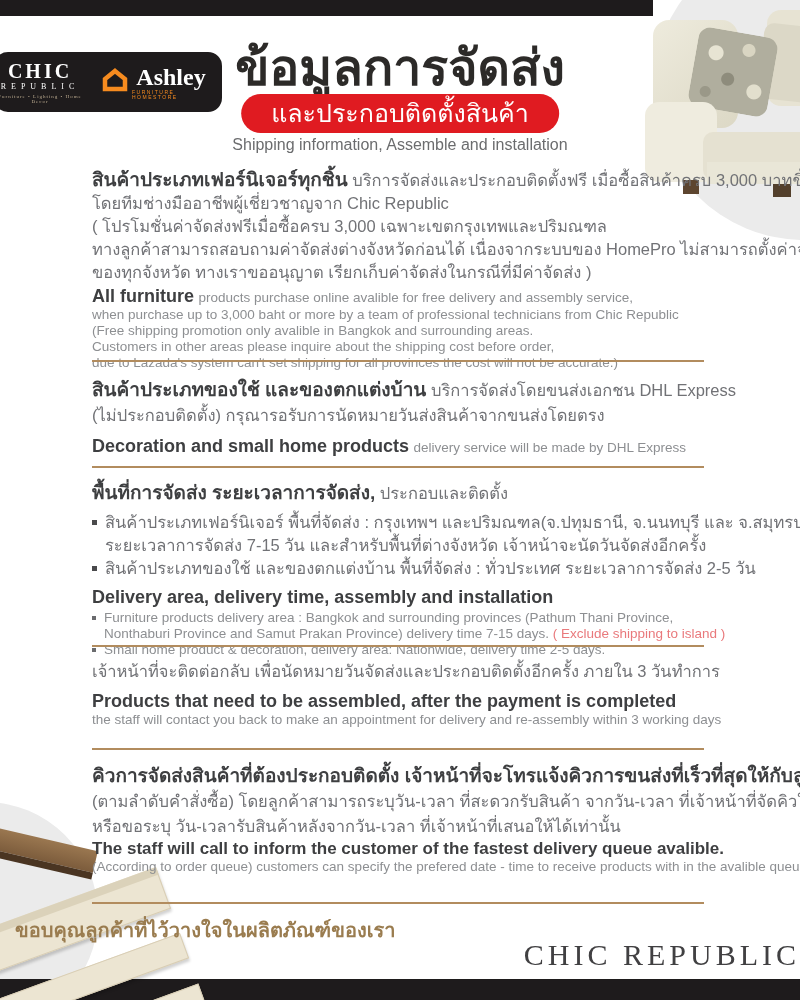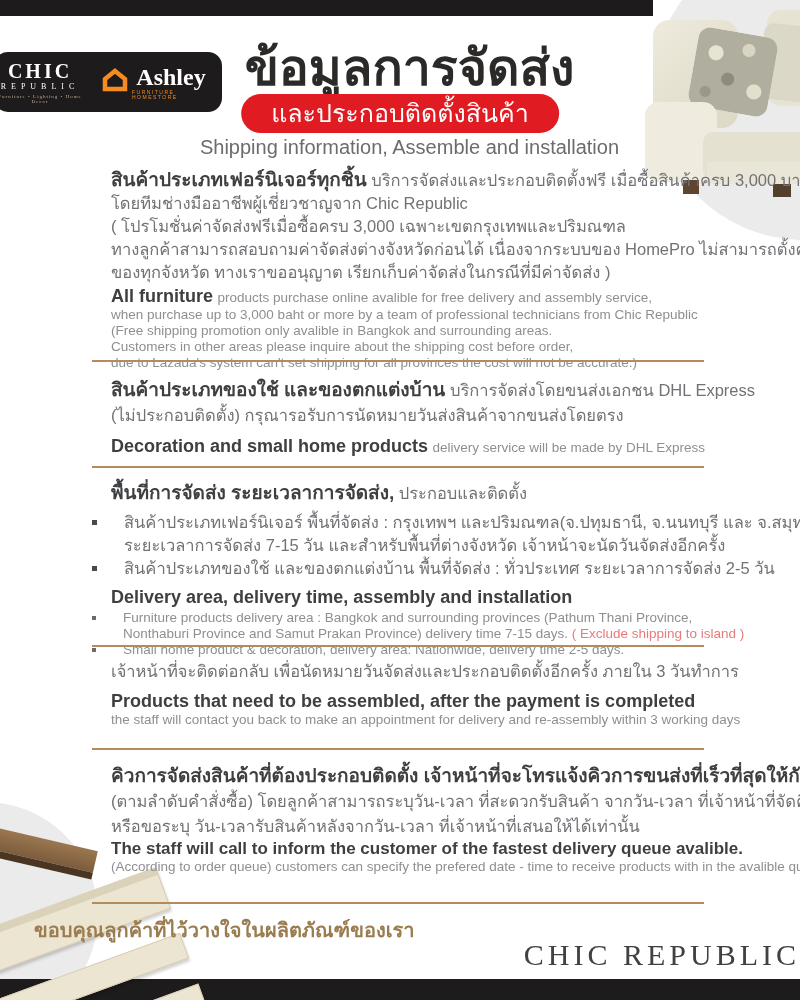--- a/index.html
+++ b/index.html
@@ -22,24 +22,24 @@
   .chic-l2{font-size:8px;letter-spacing:5px;margin-top:2px;}
   .chic-l3{font-size:5px;color:#bfae92;letter-spacing:1px;margin-top:3px;}
   .ashley{display:flex;align-items:center;gap:4px;}
   .ashley-col{display:flex;flex-direction:column;align-items:center;line-height:1;}
   .ashley-name{font-family:"Liberation Serif","DejaVu Serif",serif;font-weight:bold;font-size:24px;color:#fff;}
   .ashley-sub{font-size:5px;color:#f68b1f;letter-spacing:1.5px;margin-top:1px;}
   
   .title{left:0;right:0;top:28px;text-align:center;font-size:50px;font-weight:bold;color:#2c2a28;z-index:3;}
   .pill{left:50%;transform:translateX(-50%);top:94px;height:39px;line-height:39px;padding:0 30px;border-radius:22px;
     background:#e01b21;color:#fff;font-size:25px;white-space:nowrap;z-index:3;}
-  .subtitle{left:0;right:0;top:136px;text-align:center;font-size:20px;color:#6b6c6e;z-index:3;}
+  .subtitle{left:0;right:0;top:136px;text-align:center;font-size:16px;color:#6b6c6e;z-index:3;}
   
   .sec{left:92px;width:616px;z-index:3;}
-  .nw{white-space:nowrap;margin-left:19px;}
+  .nw{white-space:nowrap;}
   .t-line{font-size:16.5px;color:#717276;line-height:23px;}
   .t-lead{font-size:19px;font-weight:bold;color:#3e3f41;}
   .e-first{line-height:21px;}
   .e-line{font-size:13.5px;color:#8d8f92;line-height:16px;}
   .e-lead{font-size:18px;font-weight:bold;color:#3e3f41;}
   .e-lead-line{font-size:17px;font-weight:bold;color:#3e3f41;line-height:20px;}
   .hl-red{color:#e9797c;}
   .divider{left:92px;width:612px;height:2px;background:#b28c5e;z-index:3;}
   .brow{display:flex;gap:8px;}
   .bsq{width:5px;height:5px;background:#4a4a4c;margin-top:9px;flex:none;}

